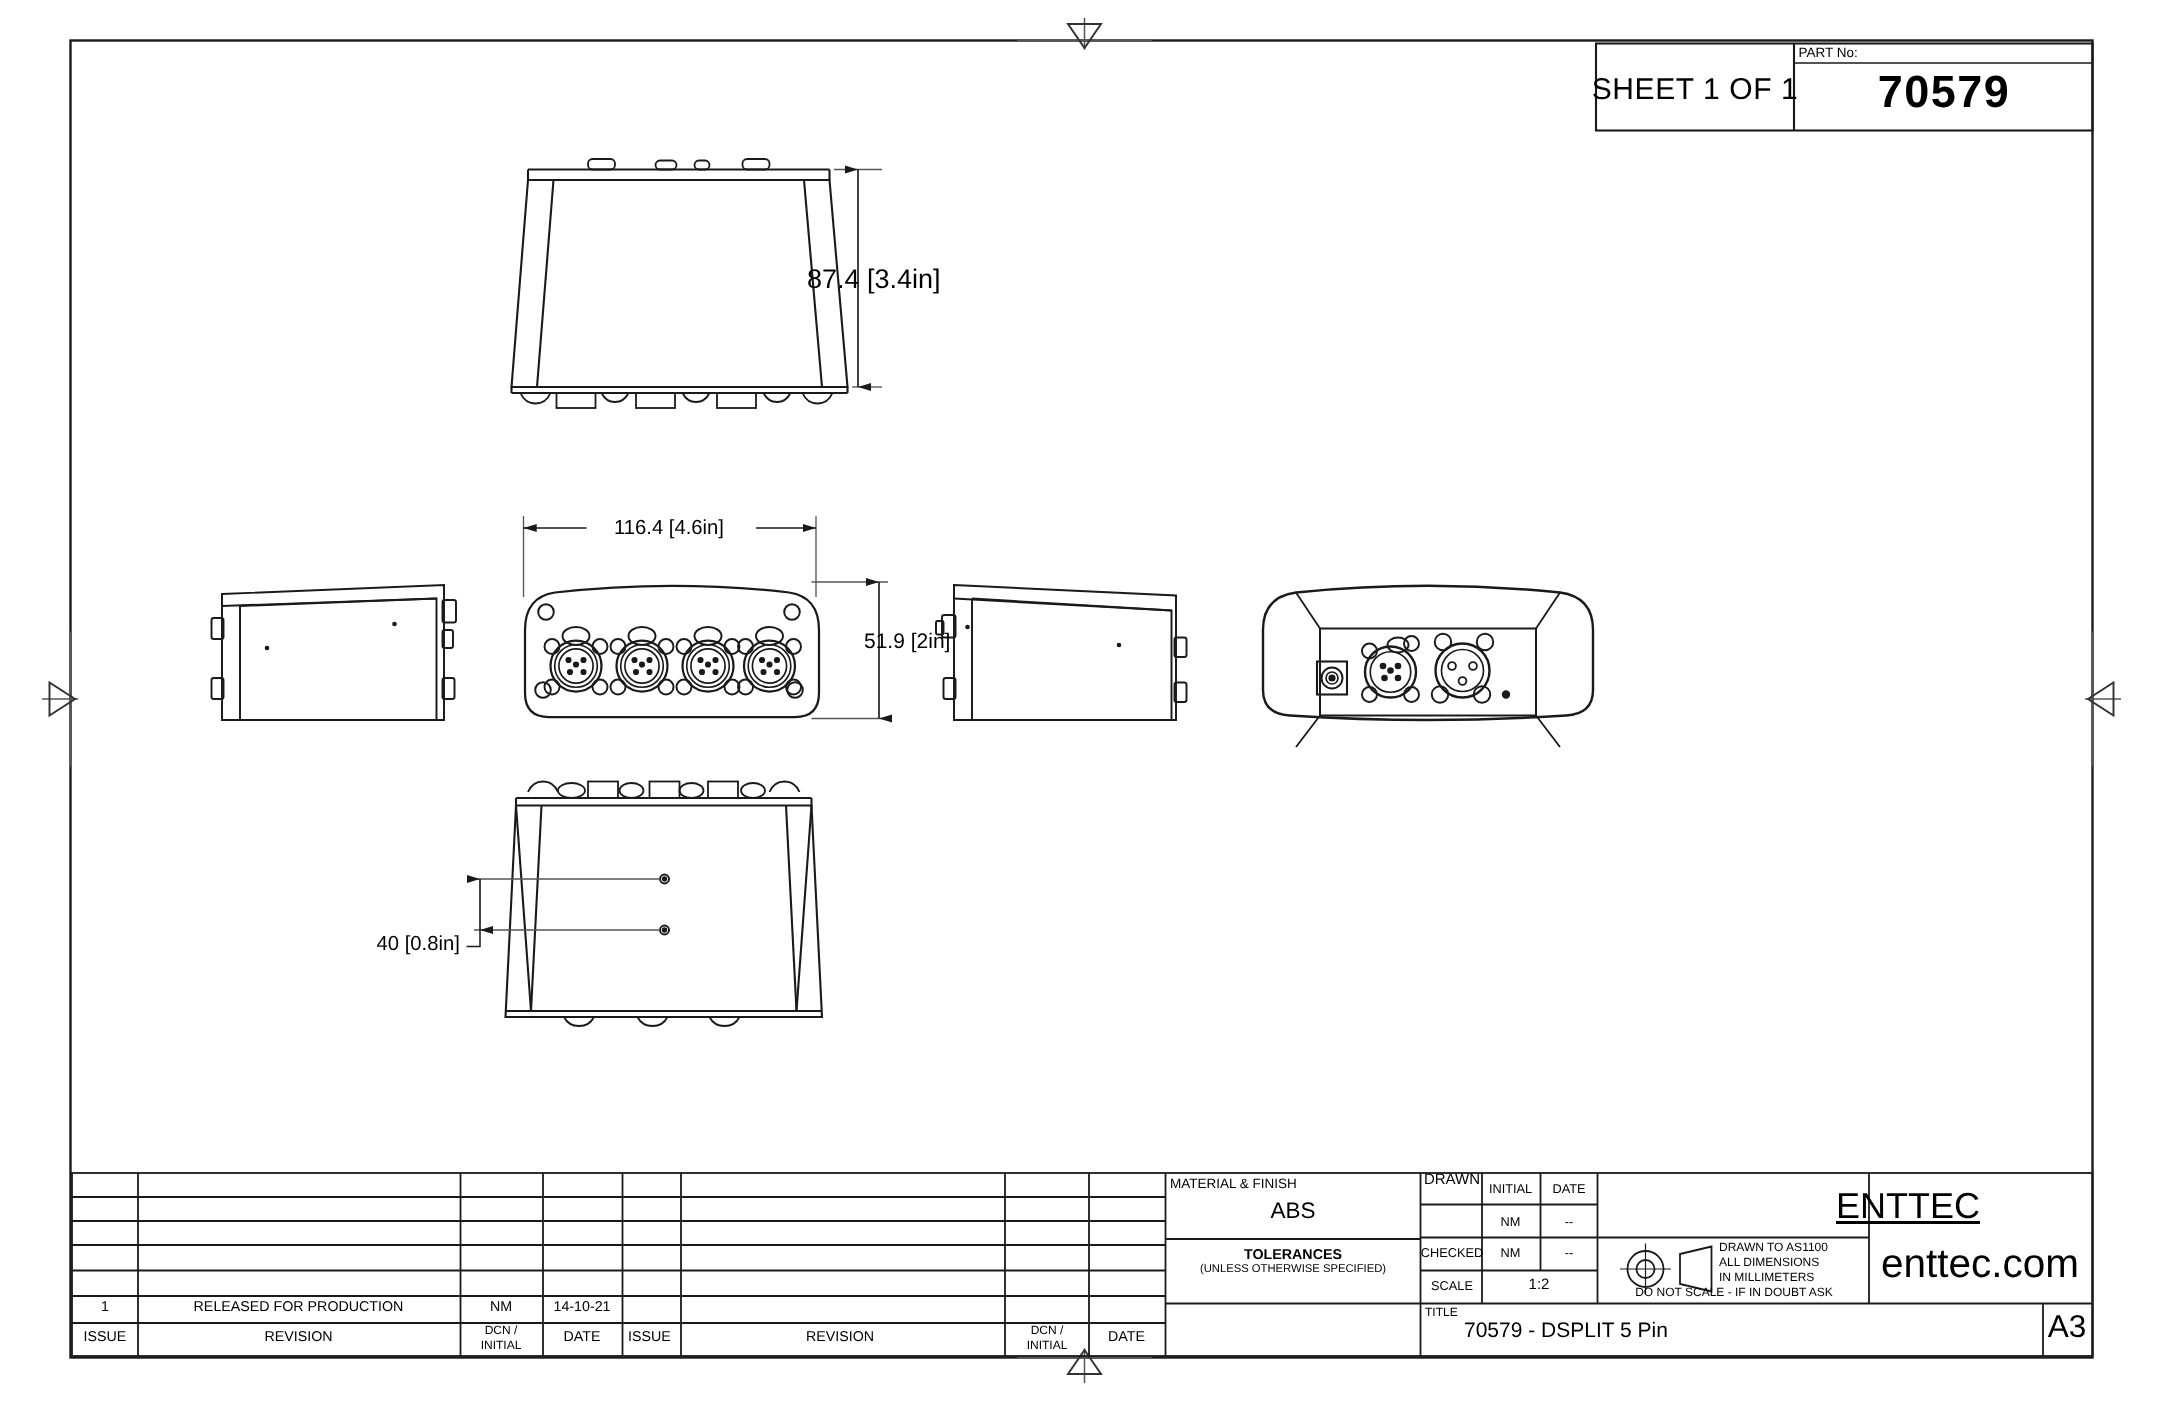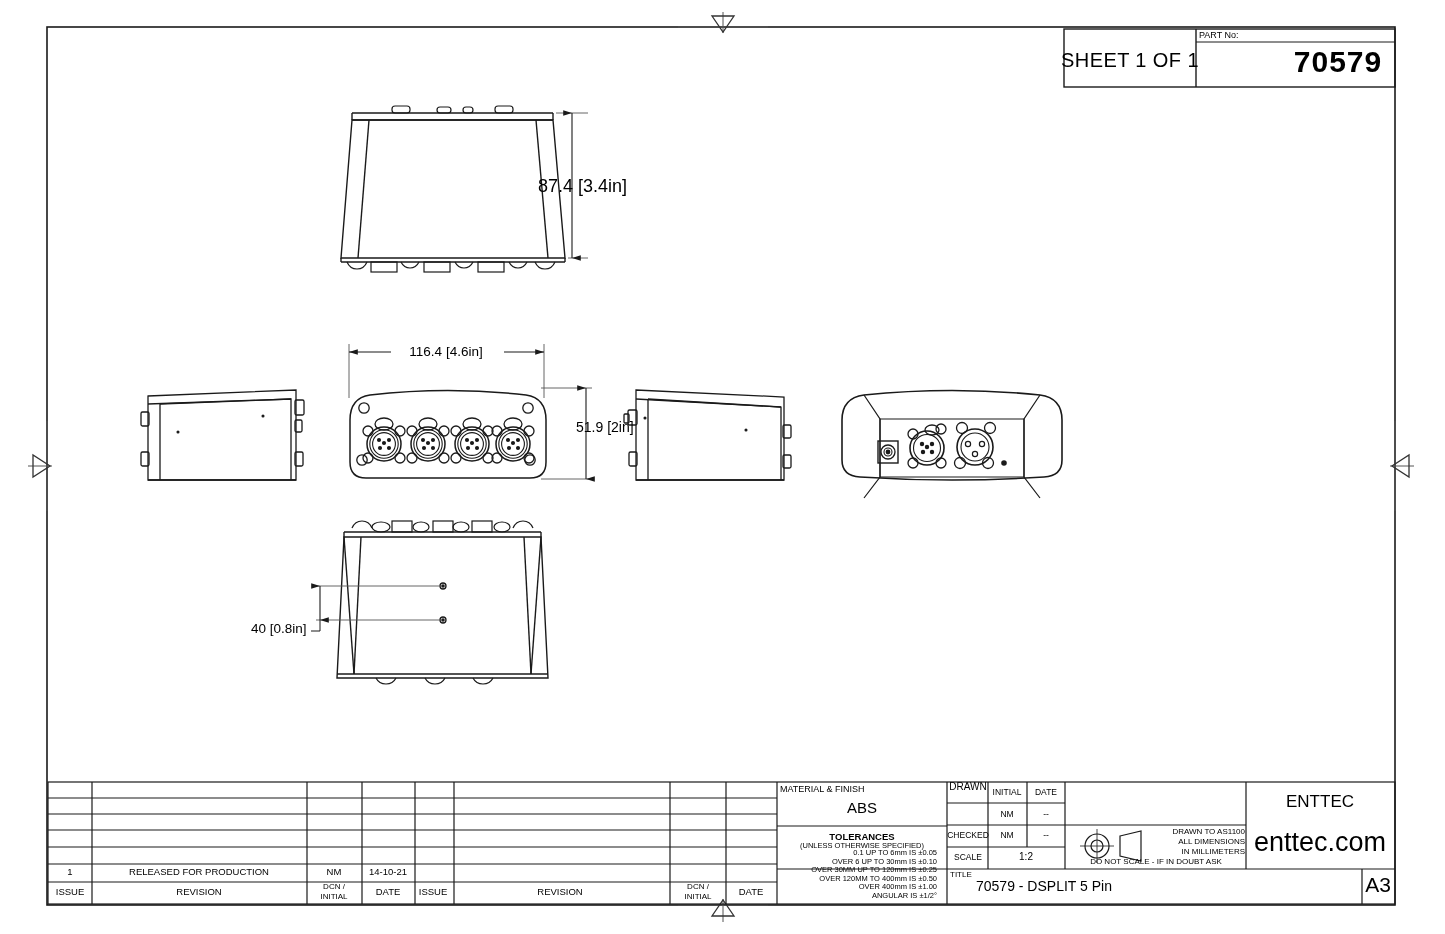--- a/index.html
+++ b/index.html
@@ -348,21 +348,21 @@
       <circle cx="1097" cy="846" r="12"></circle>
       <circle cx="1097" cy="846" r="6"></circle>
       <line x1="1080" y1="846" x2="1114" y2="846" stroke-width="0.8"></line>
       <line x1="1097" y1="829" x2="1097" y2="863" stroke-width="0.8"></line>
       <path d="M1120 836 L1141 831 L1141 861 L1120 856 Z"></path>
     </g>
   </svg>
 
   <div class="txt ctr" style="left:1130px;top:50px;font-size:20px;letter-spacing:.4px;">SHEET 1 OF 1</div>
   <div class="txt" style="left:1199px;top:31px;font-size:9px;">PART No:</div>
-  <div class="txt ctr" style="left:1296px;top:47px;font-size:30px;font-weight:bold;letter-spacing:1px;margin-left:42px;">70579</div>
+  <div class="txt ctr" style="left:1296px;top:47px;font-size:30px;font-weight:bold;letter-spacing:1px;">70579</div>
 
   <div class="txt" style="left:538px;top:177px;font-size:18px;">87.4 [3.4in]</div>
   <div class="txt ctr" style="left:446px;top:345px;font-size:13.5px;">116.4 [4.6in]</div>
   <div class="txt" style="left:576px;top:420px;font-size:14px;text-align:center;">51.9 [2in]</div>
   <div class="txt" style="left:251px;top:622px;font-size:13.5px;">40 [0.8in]</div>
 
   <div class="txt ctr" style="left:70px;top:867px;font-size:9.5px;">1</div>
   <div class="txt ctr" style="left:199px;top:867px;font-size:9.5px;">RELEASED FOR PRODUCTION</div>
   <div class="txt ctr" style="left:334px;top:867px;font-size:9.5px;">NM</div>
   <div class="txt ctr" style="left:388px;top:867px;font-size:9.5px;">14-10-21</div>
@@ -377,50 +377,42 @@
   <div class="txt ctr" style="left:560px;top:887px;font-size:9.5px;">REVISION</div>
   <div class="txt ctr" style="left:698px;top:883px;font-size:8px;">DCN /</div>
   <div class="txt ctr" style="left:698px;top:893px;font-size:8px;">INITIAL</div>
   <div class="txt ctr" style="left:751px;top:887px;font-size:9.5px;">DATE</div>
 
   <div class="txt" style="left:780px;top:785px;font-size:9px;">MATERIAL &amp; FINISH</div>
   <div class="txt ctr" style="left:862px;top:800px;font-size:15px;">ABS</div>
 
   <div class="txt ctr" style="left:862px;top:832px;font-size:9.5px;font-weight:bold;">TOLERANCES</div>
   <div class="txt ctr" style="left:862px;top:842px;font-size:7.5px;">(UNLESS OTHERWISE SPECIFIED)</div>
-  <div class="abs" style="left:780px;top:849px;width:157px;text-align:right;">
-    <div style="font-size:7.5px;line-height:8.6px;">0.1 UP TO 6mm IS ±0.05</div>
-    <div style="font-size:7.5px;line-height:8.6px;">OVER 6 UP TO 30mm IS ±0.10</div>
-    <div style="font-size:7.5px;line-height:8.6px;">OVER 30MM UP TO 120mm IS ±0.25</div>
-    <div style="font-size:7.5px;line-height:8.6px;">OVER 120MM TO 400mm IS ±0.50</div>
-    <div style="font-size:7.5px;line-height:8.6px;">OVER 400mm IS ±1.00</div>
-    <div style="font-size:7.5px;line-height:8.6px;">ANGULAR IS ±1/2°</div>
-  </div>
 
   <div class="txt ctr" style="left:1007px;top:788px;font-size:8.5px;">INITIAL</div>
   <div class="txt ctr" style="left:1046px;top:788px;font-size:8.5px;">DATE</div>
 
   <div class="txt ctr" style="left:968px;top:782px;font-size:10px;">DRAWN</div>
   <div class="txt ctr" style="left:1007px;top:810px;font-size:8.5px;">NM</div>
   <div class="txt ctr" style="left:1046px;top:810px;font-size:8.5px;">--</div>
 
   <div class="txt ctr" style="left:968px;top:831px;font-size:8.5px;">CHECKED</div>
   <div class="txt ctr" style="left:1007px;top:831px;font-size:8.5px;">NM</div>
   <div class="txt ctr" style="left:1046px;top:831px;font-size:8.5px;">--</div>
 
   <div class="txt ctr" style="left:968px;top:853px;font-size:8.5px;">SCALE</div>
   <div class="txt ctr" style="left:1026px;top:852px;font-size:10px;">1:2</div>
 
-  <div class="abs" style="left:1146px;top:827px;width:99px;text-align:right;">
+  <div class="abs" style="left:1146px;top:827px;width:99px;">
     <div style="font-size:8px;line-height:10px;">DRAWN TO AS1100</div>
     <div style="font-size:8px;line-height:10px;">ALL DIMENSIONS</div>
     <div style="font-size:8px;line-height:10px;">IN MILLIMETERS</div>
   </div>
   <div class="txt ctr" style="left:1156px;top:858px;font-size:8px;">DO NOT SCALE - IF IN DOUBT ASK</div>
 
-  <div class="txt ctr" style="left:1320px;top:793px;font-size:17px;">ENTTEC</div>
+  <div class="txt ctr" style="left:1272px;top:793px;font-size:24px;text-decoration:underline;">ENTTEC</div>
   <div class="txt ctr" style="left:1320px;top:829px;font-size:27px;">enttec.com</div>
 
   <div class="txt" style="left:950px;top:871px;font-size:8px;">TITLE</div>
   <div class="txt" style="left:976px;top:879px;font-size:14px;">70579 - DSPLIT 5 Pin</div>
   <div class="txt ctr" style="left:1378px;top:874px;font-size:21px;">A3</div>
 
 </div>
 
 </body></html>

